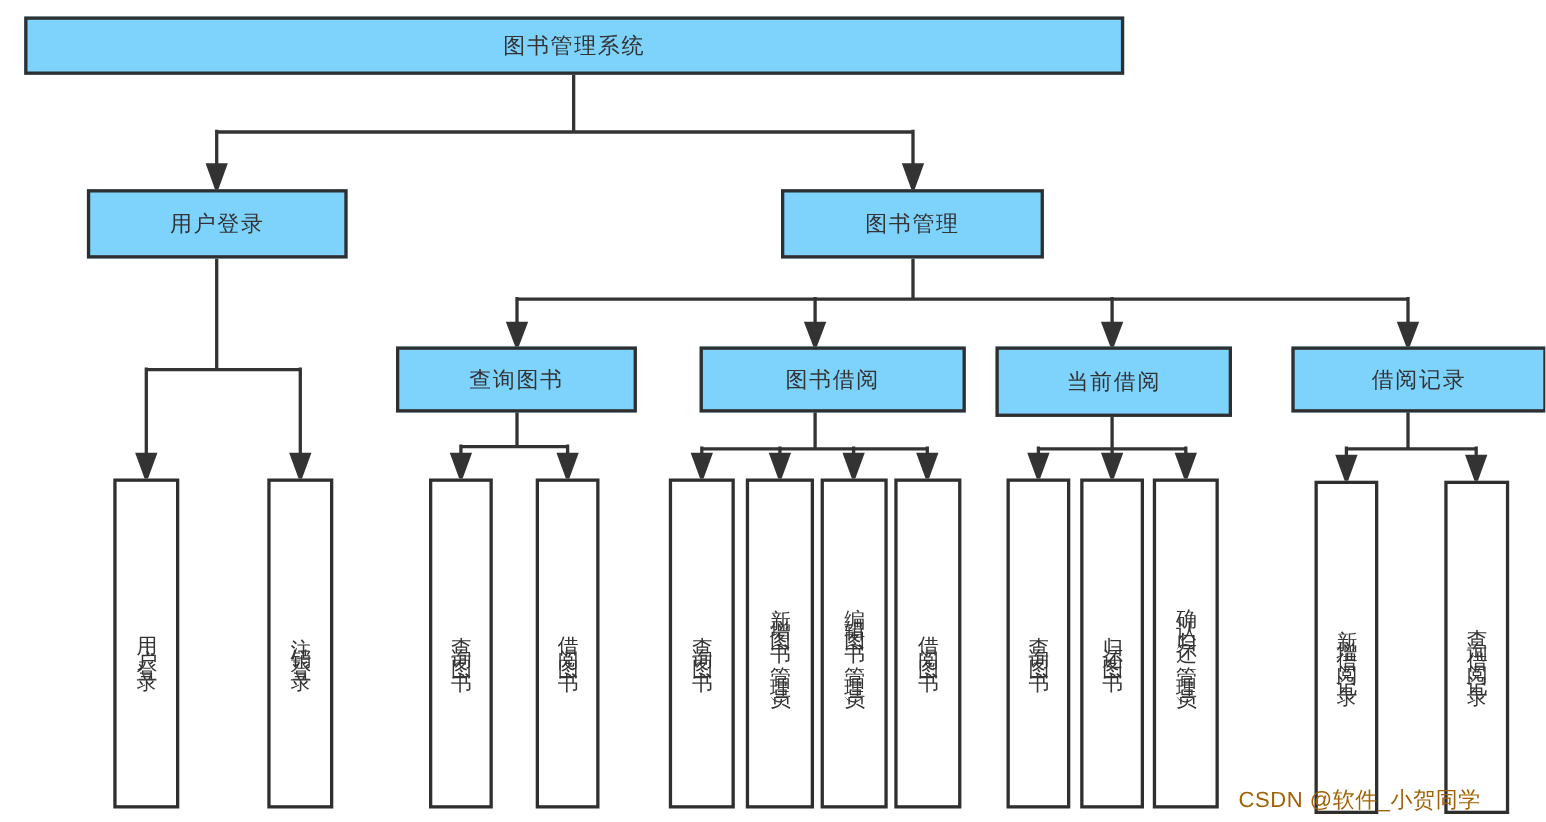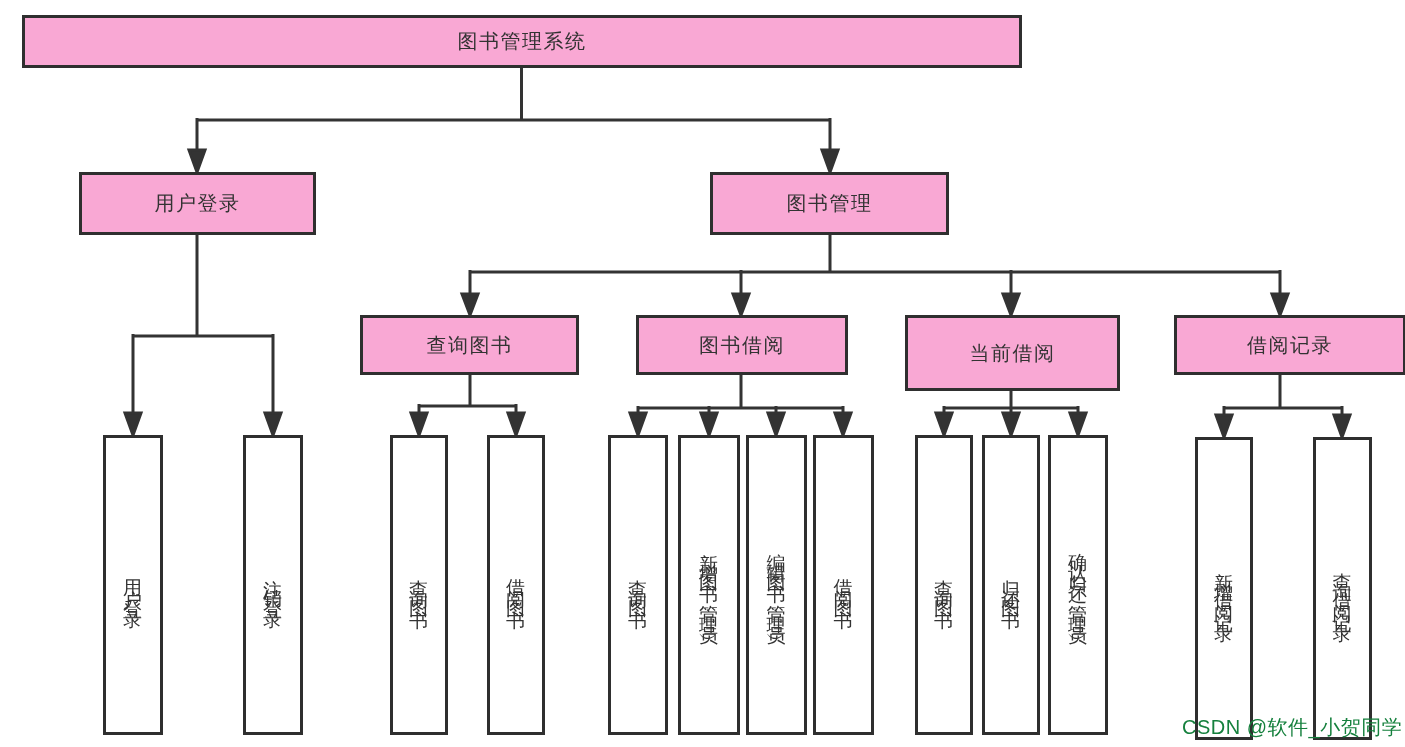--- a/index.html
+++ b/index.html
@@ -15,21 +15,21 @@
   #connectors {
     position: absolute;
     left: 0; top: 0;
     width: 1405px;
     height: 747px;
   }
   .hnode {
     position: absolute;
     box-sizing: border-box;
     border: 3px solid #2f2f2f;
-    background: #f9a8d4;
+    background: #7dd3fc;
     display: flex;
     align-items: center;
     justify-content: center;
     font-size: 20px;
     letter-spacing: 1.5px;
     color: #333333;
     white-space: nowrap;
   }
   .vnode {
     position: absolute;
@@ -44,24 +44,24 @@
   .vtext {
     writing-mode: vertical-rl;
     text-orientation: mixed;
     font-size: 19px;
     line-height: 1;
     letter-spacing: 0.55em;
     white-space: nowrap;
   }
   .watermark {
     position: absolute;
-    left: 1182px;
+    left: 1126px;
     top: 714px;
     font-size: 20px;
-    color: #15803d;
+    color: #a16207;
     letter-spacing: 0.5px;
     white-space: nowrap;
   }
 </style>
 </head>
 <body>
 
 <div id="canvas">
 
   <svg id="connectors" viewBox="0 0 1405 747" xmlns="http://www.w3.org/2000/svg">
@@ -121,24 +121,24 @@
   <div class="hnode" style="left:79px;top:172px;width:237px;height:63px">
     <span>用户登录</span>
   </div>
   <div class="hnode" style="left:710px;top:172px;width:239px;height:63px">
     <span>图书管理</span>
   </div>
 
   <div class="hnode" style="left:360px;top:315px;width:219px;height:60px">
     <span>查询图书</span>
   </div>
-  <div class="hnode" style="left:636px;top:315px;width:212px;height:60px">
+  <div class="hnode" style="left:636px;top:315px;width:242px;height:60px">
     <span>图书借阅</span>
   </div>
-  <div class="hnode" style="left:905px;top:315px;width:215px;height:76px">
+  <div class="hnode" style="left:905px;top:315px;width:215px;height:64px">
     <span>当前借阅</span>
   </div>
   <div class="hnode" style="left:1174px;top:315px;width:232px;height:60px">
     <span>借阅记录</span>
   </div>
 
   <div class="vnode" style="left:103px;top:435px;width:60px;height:300px">
     <span class="vtext">用户登录</span>
   </div>
   <div class="vnode" style="left:243px;top:435px;width:60px;height:300px">

